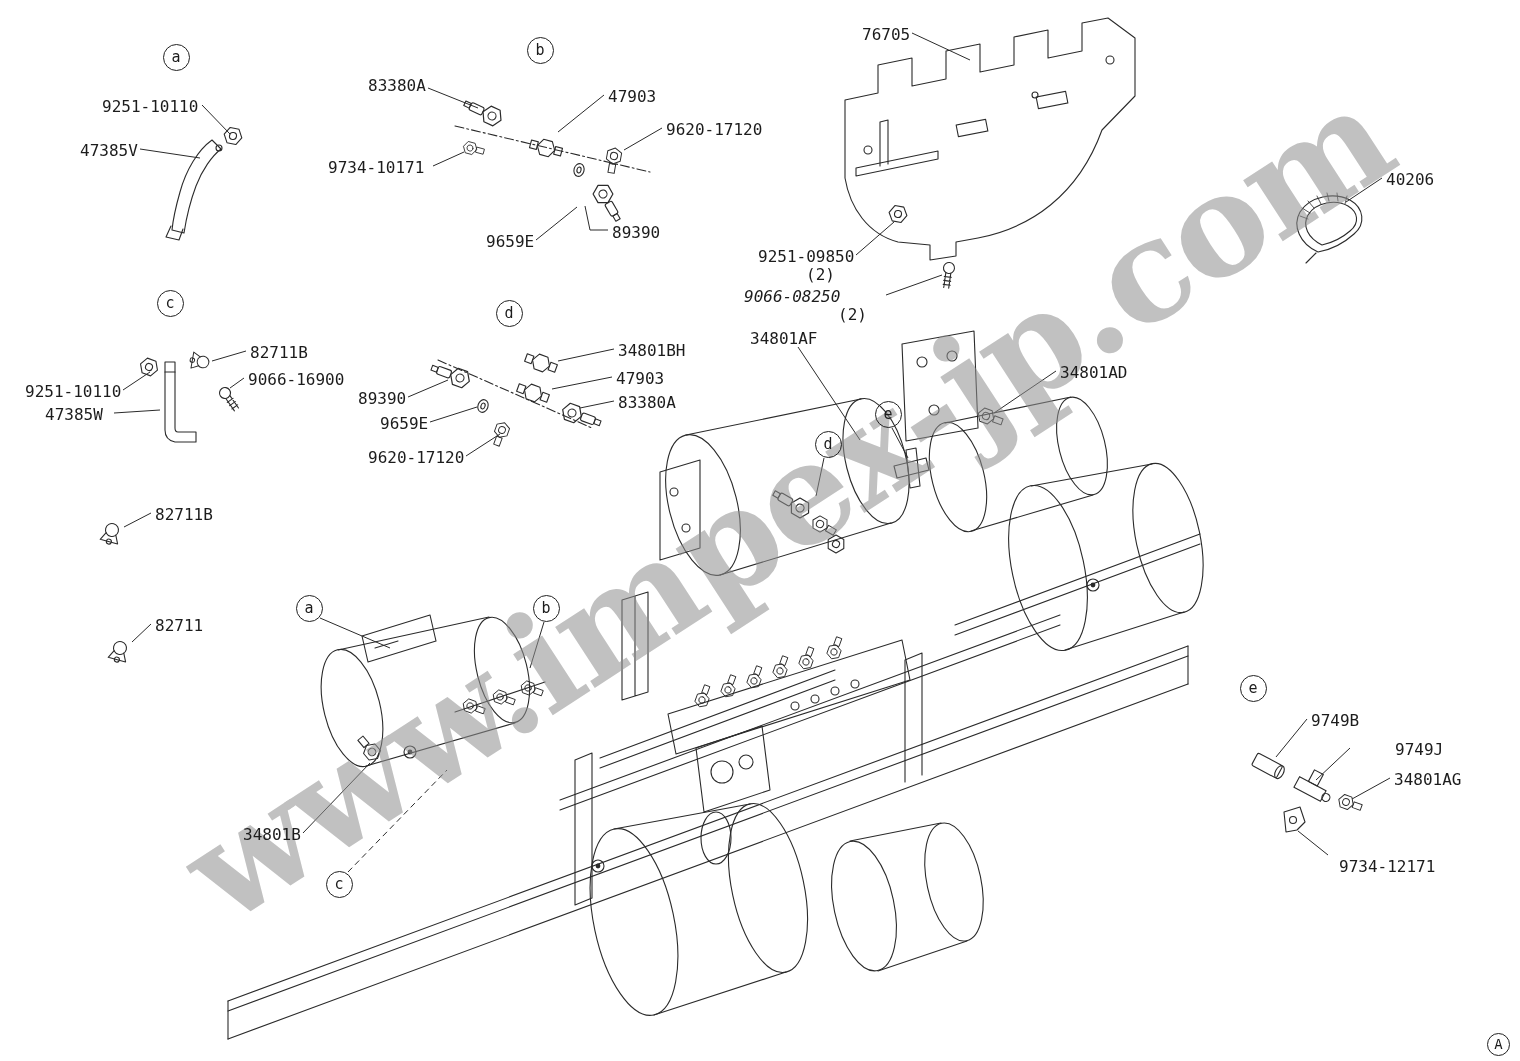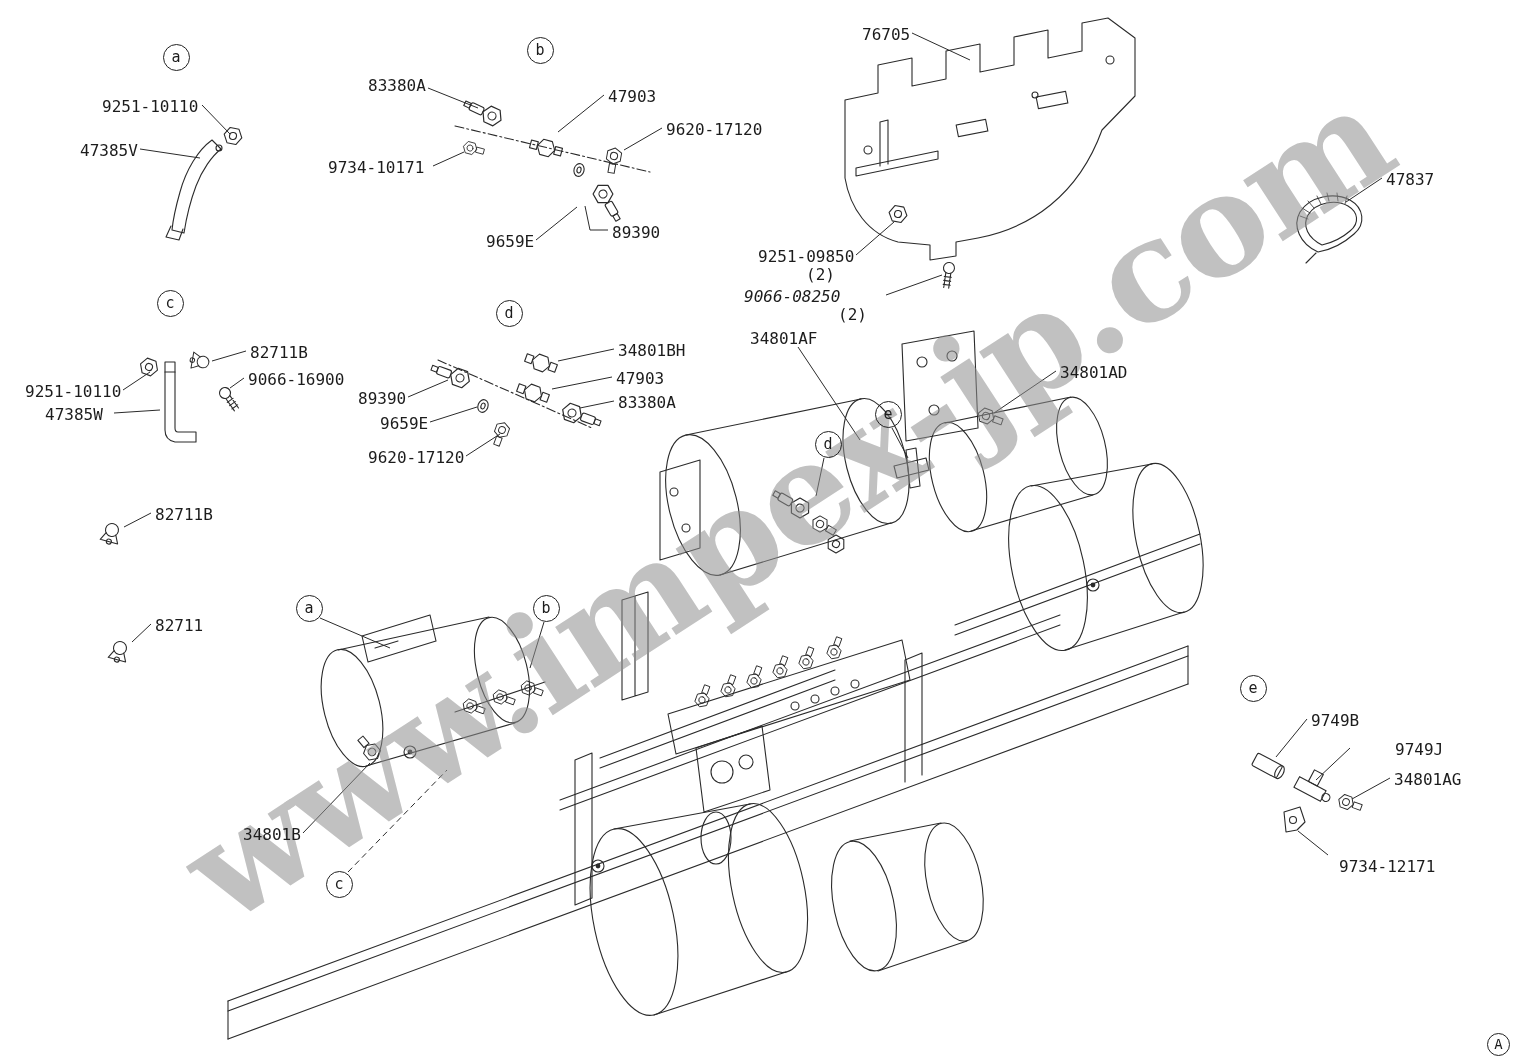--- a/index.html
+++ b/index.html
@@ -320,21 +320,21 @@
       <div class="part-label" style="left: 608px; top: 87px;">47903</div>
       <div class="part-label" style="left: 666px; top: 120px;">9620-17120</div>
       <div class="part-label" style="left: 328px; top: 158px;">9734-10171</div>
       <div class="part-label" style="left: 486px; top: 232px;">9659E</div>
       <div class="part-label" style="left: 612px; top: 223px;">89390</div>
       <div class="part-label" style="left: 862px; top: 25px;">76705</div>
       <div class="part-label" style="left: 758px; top: 247px;">9251-09850</div>
       <div class="part-label" style="left: 806px; top: 265px;">(2)</div>
       <div class="part-label" style="left: 744px; top: 287px; font-style: italic;">9066-08250</div>
       <div class="part-label" style="left: 838px; top: 305px;">(2)</div>
-      <div class="part-label" style="left: 1386px; top: 170px;">47837</div>
+      <div class="part-label" style="left: 1386px; top: 170px;">40206</div>
       <div class="part-label" style="left: 250px; top: 343px;">82711B</div>
       <div class="part-label" style="left: 248px; top: 370px;">9066-16900</div>
       <div class="part-label" style="left: 25px; top: 382px;">9251-10110</div>
       <div class="part-label" style="left: 45px; top: 405px;">47385W</div>
       <div class="part-label" style="left: 618px; top: 341px;">34801BH</div>
       <div class="part-label" style="left: 616px; top: 369px;">47903</div>
       <div class="part-label" style="left: 358px; top: 389px;">89390</div>
       <div class="part-label" style="left: 618px; top: 393px;">83380A</div>
       <div class="part-label" style="left: 380px; top: 414px;">9659E</div>
       <div class="part-label" style="left: 368px; top: 448px;">9620-17120</div>

